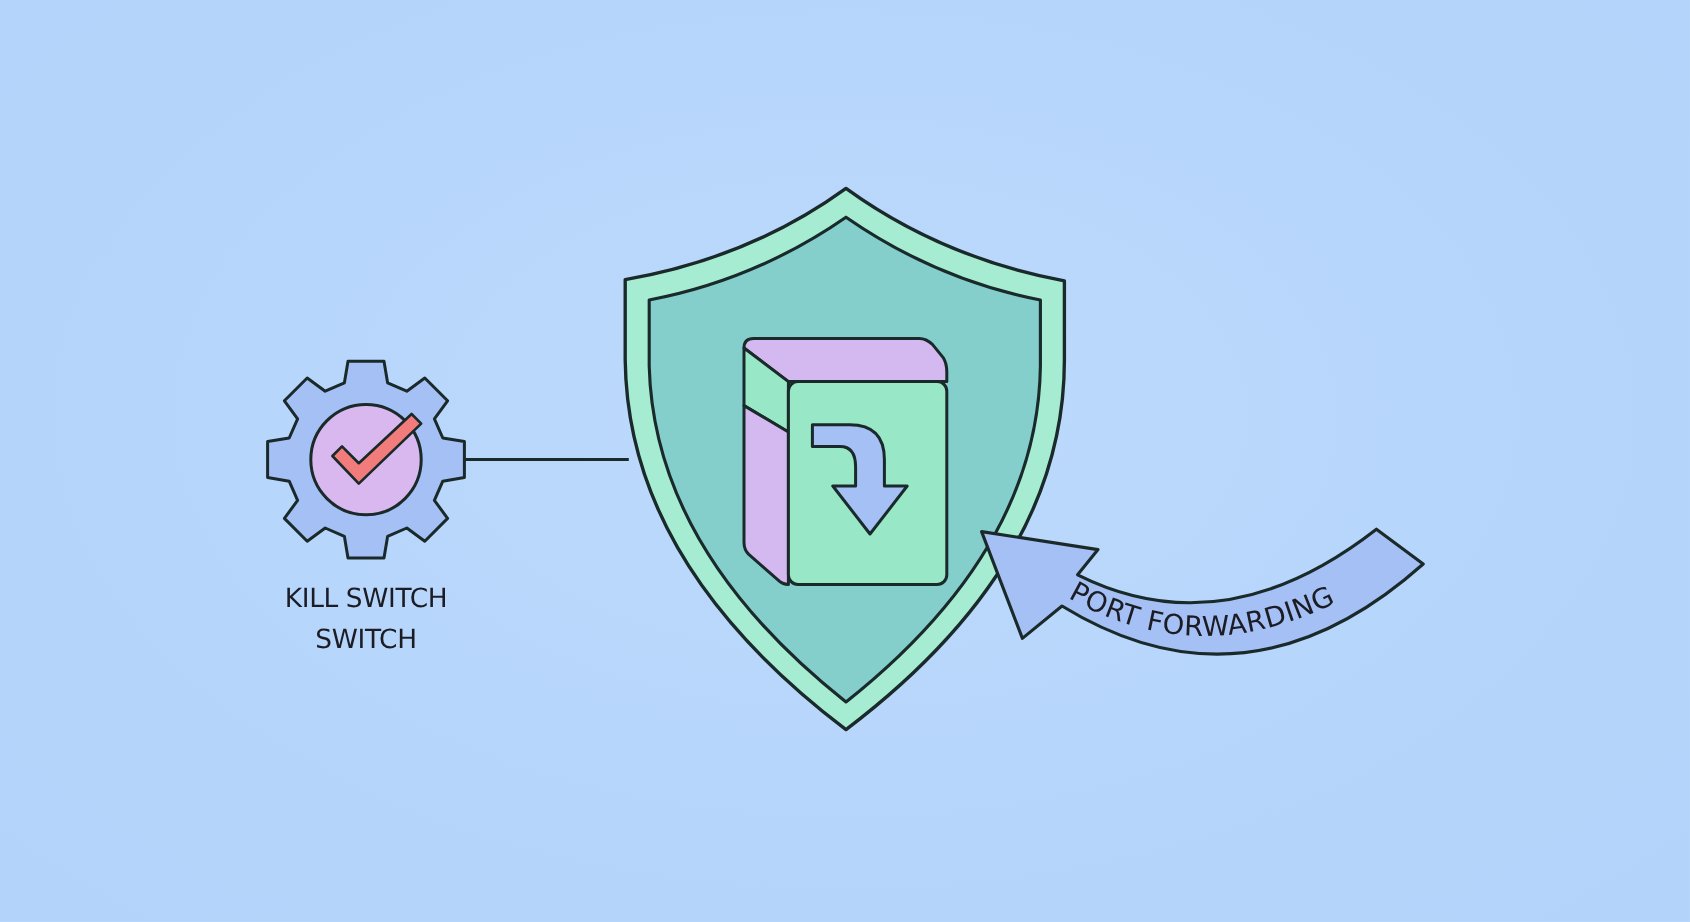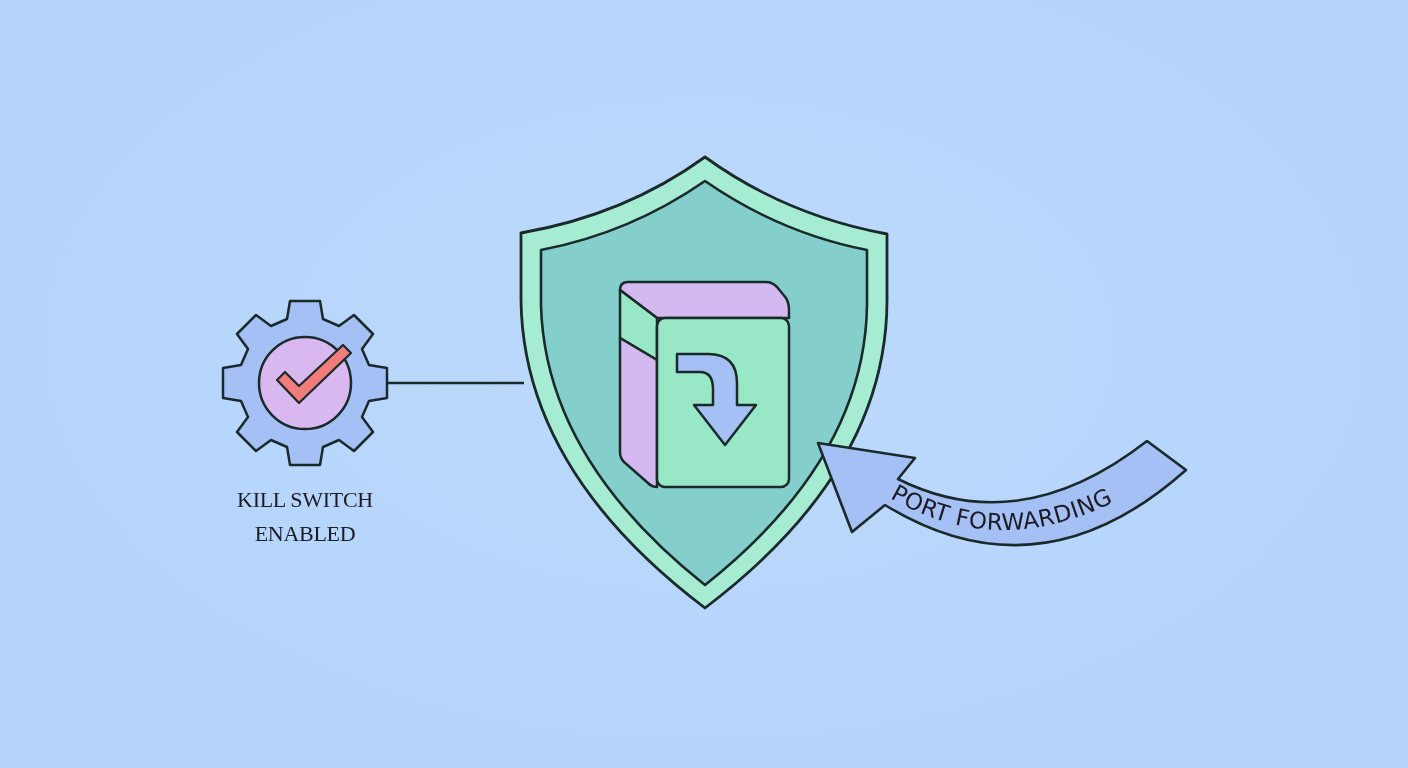--- a/index.html
+++ b/index.html
@@ -29,21 +29,21 @@
       left: 200px;
       top: 483px;
       width: 210px;
       text-align: center;
       font-family: "DejaVu Sans", sans-serif;
       font-size: 22px;
       line-height: 34px;
       color: #1c1c24;
       letter-spacing: -0.3px;
     }
-    .kill-label span { display: block; font-family: Liberation Serif, serif; }
+    .kill-label span { display: block; }
     .arc-text {
       font-family: "DejaVu Sans", sans-serif;
       font-size: 23px;
       fill: #1c1c24;
       letter-spacing: 0.5px;
     }
   </style>
 </head>
 <body>
 
@@ -80,15 +80,15 @@
       <path d="M 818,443 L 915,458 L 898,479 Q 1020,540 1147,441 L 1186,470 Q 1040,600 885,505 L 852,532 Z" fill="#a4c0f4" stroke="#1a2a2a" stroke-width="2.6" stroke-linejoin="round"></path>
       <path id="textArc" d="M 888,497 Q 1010,568 1142,486" fill="none" stroke="none"></path>
       <text class="arc-text">
         <textPath href="#textArc" startOffset="2">PORT FORWARDING</textPath>
       </text>
     </g>
   </svg>
 
   <div class="kill-label">
     <span>KILL SWITCH</span>
-    <span>ENABLED</span>
+    <span>SWITCH</span>
   </div>
 </div>
 
 </body></html>

